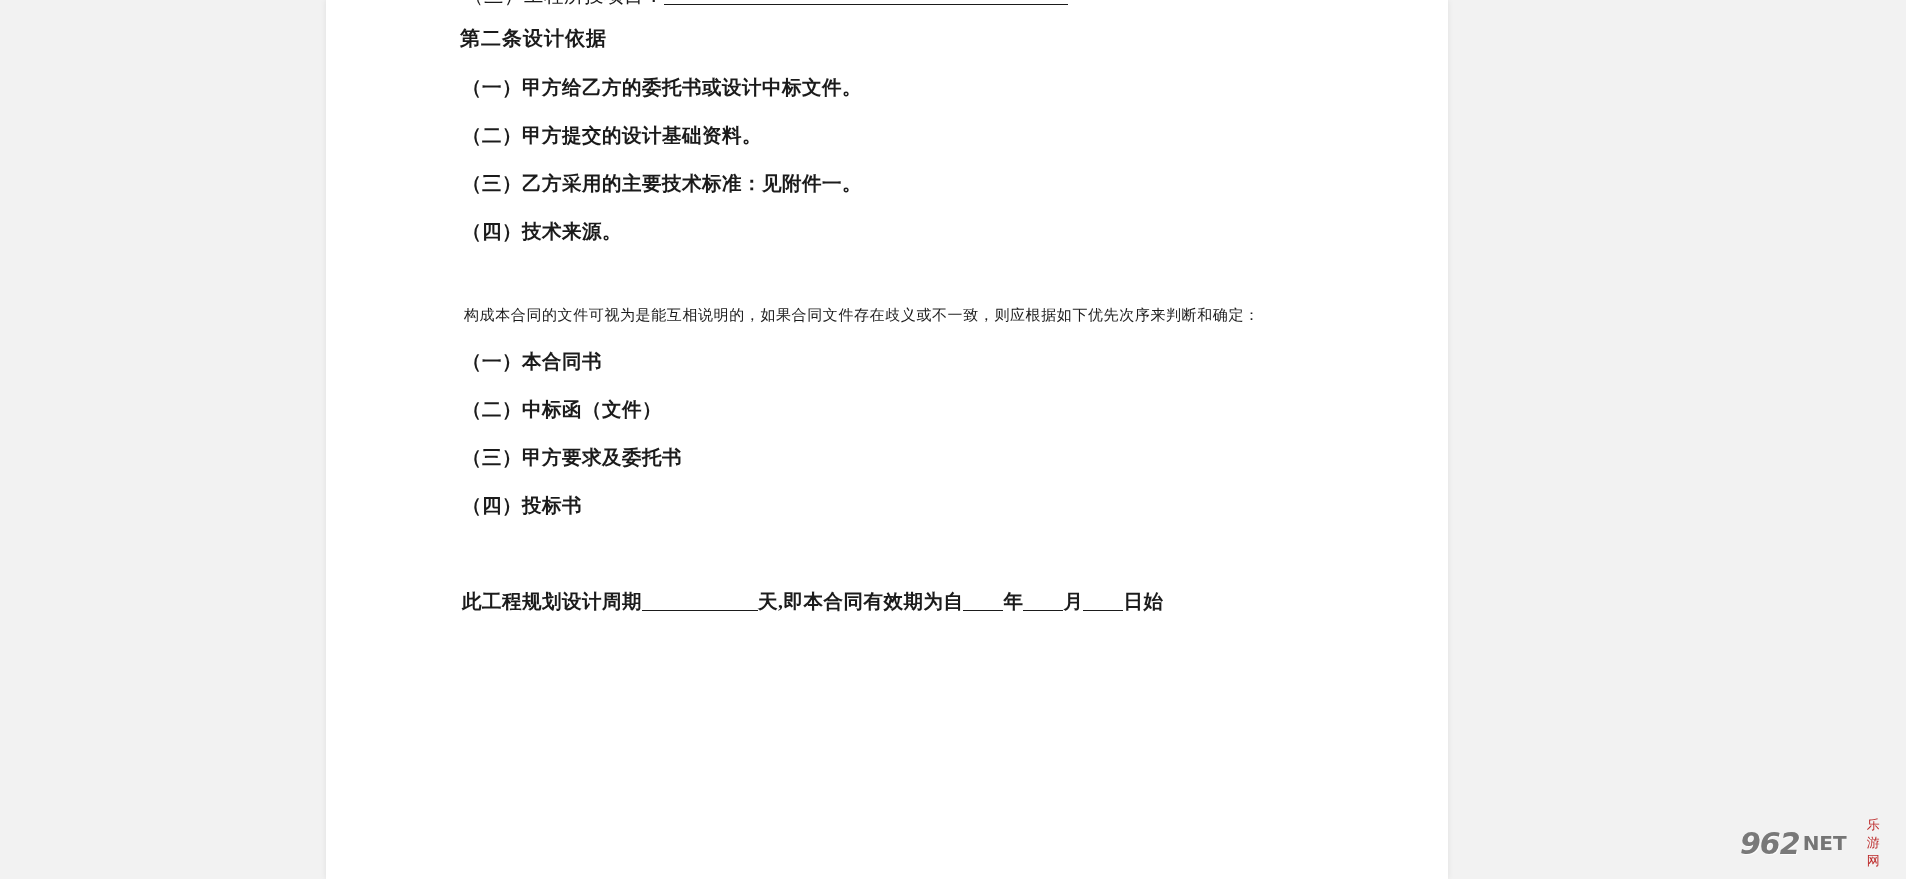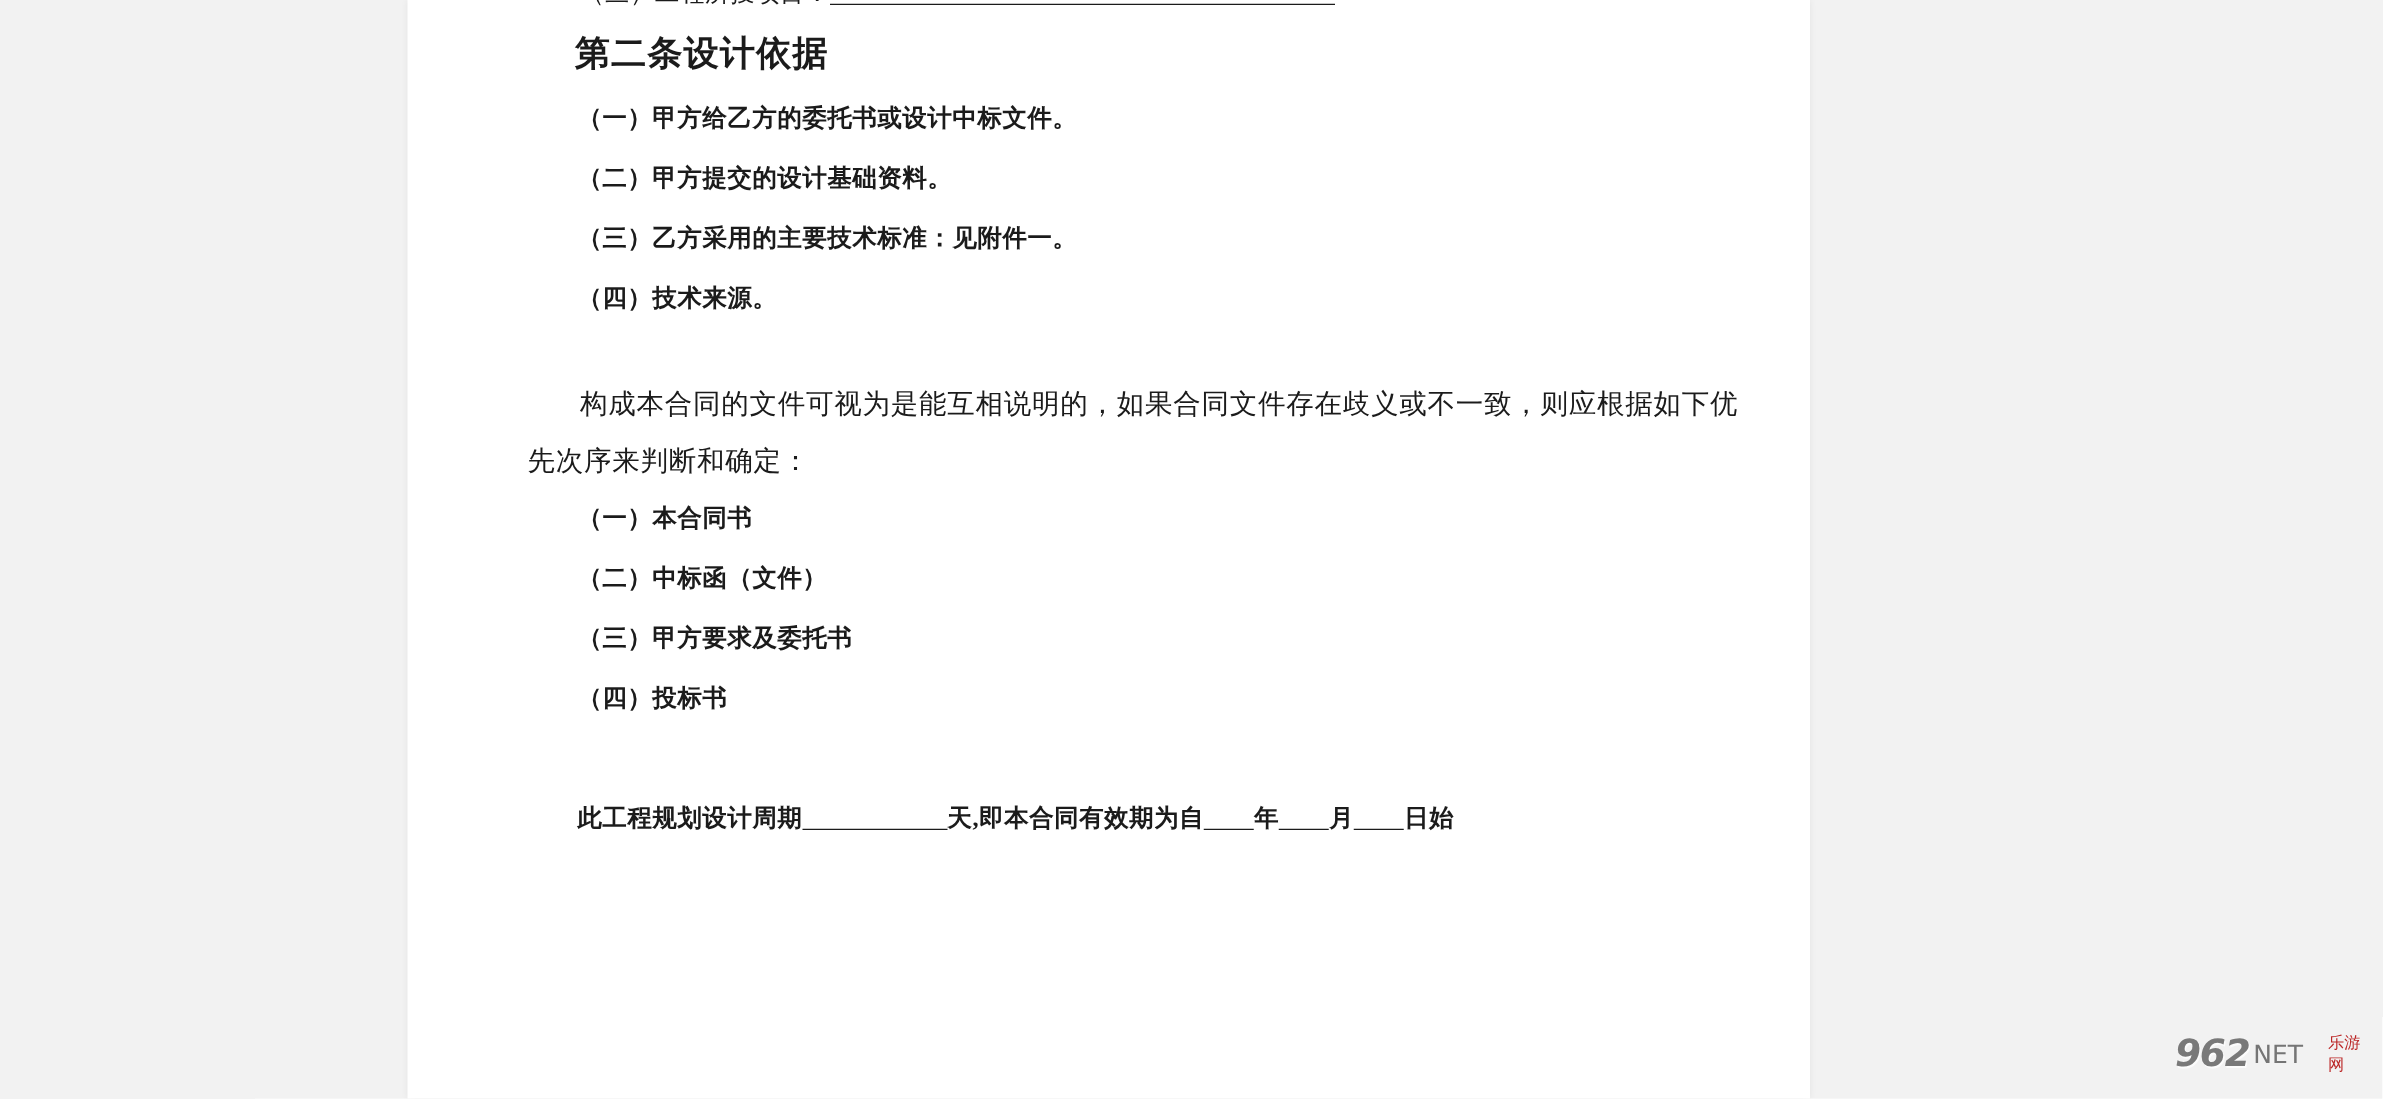--- a/index.html
+++ b/index.html
@@ -59,29 +59,30 @@
     display: inline-block;
     border-bottom: 1.2px solid #1b1b1b;
     vertical-align: -3px;
   }
   .row {
     padding: 0;
     margin: 0;
   }
   .heading {
     font-weight: bold;
-    font-size: 28px;
+    font-size: 20px;
     letter-spacing: 1px;
+    font-family: Liberation Mono, monospace;
   }
   .indent-1 { padding-left: 38px; }
   .indent-2 { padding-left: 40px; font-weight: bold; }
   .indent-0 { padding-left: 0px; }
   .para {
     color: #1b1b1b;
-    font-size: 22px;
+    font-size: 15px;
     letter-spacing: 0.6px;
     line-height: 46px;
   }
   .para-first { text-indent: 42px; }
   .watermark {
     position: absolute;
     right: 14px;
     bottom: 16px;
     width: 152px;
     height: 40px;
@@ -95,21 +96,21 @@
     font-family: "DejaVu Sans", sans-serif;
     font-weight: bold;
     font-style: italic;
     font-size: 30px;
     color: #737373;
     letter-spacing: -1px;
     text-shadow: 1px 1px 0 rgba(255,255,255,0.8);
   }
   .wm-net {
     font-family: "DejaVu Sans", sans-serif;
-    font-weight: normal;
+    font-weight: bold;
     font-size: 20px;
     color: #6f6f6f;
     margin-left: 3px;
     letter-spacing: 0px;
   }
   .wm-sub {
     font-family: "DejaVu Sans", sans-serif;
     font-size: 13px;
     color: #b91c1c;
     margin-left: 20px;

